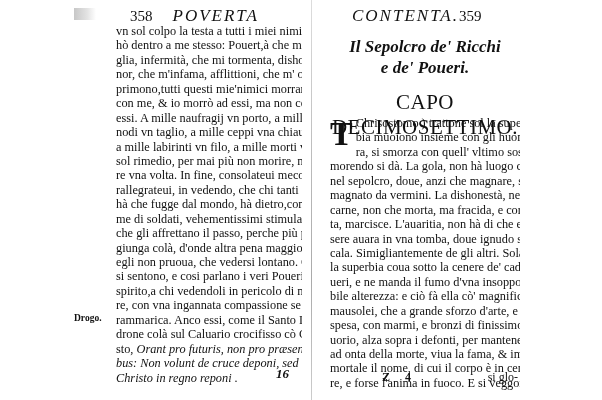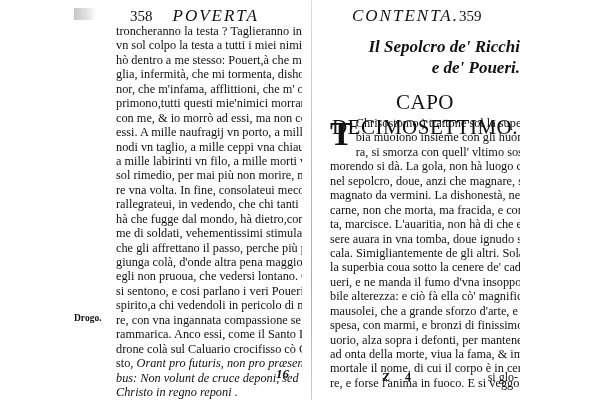--- a/index.html
+++ b/index.html
@@ -20,21 +20,21 @@
   .page-right .running-head { left: 22px; }
   .page-right .pagenum { font-style: normal; letter-spacing: 0; font-size: 15px; }
   .body-lines { position: absolute; left: 0; }
   .line { height: 14.45px; line-height: 14.45px; font-size: 12.3px; white-space: nowrap;
           text-align: justify; text-align-last: justify; overflow: hidden; }
   .line.last { text-align-last: left; }
   .it { font-style: italic; }
   .page-left .body-lines { top: 24px; width: 186px; }
   .marginal { position: absolute; left: -42px; top: 313px; font-size: 9.5px; font-weight: bold; }
   .signature-left { position: absolute; left: 160px; top: 366px; font-size: 13px; font-style: italic; font-weight: bold; }
-  .section-title { position: absolute; top: 36px; left: 0; width: 190px; text-align: right;
+  .section-title { position: absolute; top: 36px; left: 0; width: 190px; text-align: center;
                    font-style: italic; font-weight: bold; font-size: 17px; line-height: 21px; }
   .chapter { position: absolute; top: 90px; left: 0; width: 190px; text-align: center;
              font-size: 21px; letter-spacing: .5px; }
   .page-right .body-lines { top: 116px; width: 190px; }
   .dropcap { float: left; font-size: 34px; line-height: 29px; height: 29px; margin: 3px 3px 0 0; font-weight: bold; }
   .line.cap1 { text-align-last: justify; }
   .footer-right { position: absolute; top: 370px; left: 0; width: 190px; font-size: 12px; }
   .footer-right .sig { position: absolute; left: 52px; font-weight: bold; letter-spacing: 6px; }
   .footer-right .catch { position: absolute; right: 2px; }
 </style>
@@ -43,21 +43,20 @@
 
 <div class="spread">
   <div class="smudge"></div>
   <div class="gutter"></div>
 
   <div class="page page-left">
     <div class="running-head">
       <span class="pagenum">358</span><span>POVERTA</span>
     </div>
     <div class="body-lines" id="left-lines">
-        <div class="line">troncheranno la testa ? Taglieranno in</div>
         <div class="line">vn sol colpo la testa a tutti i miei nimici,che</div>
         <div class="line">hò dentro a me stesso: Pouert,à che mi spo-</div>
         <div class="line">glia, infermità, che mi tormenta, disho-</div>
         <div class="line">nor, che m'infama, afflittioni, che m' op-</div>
         <div class="line">primono,tutti questi mie'nimici morranno</div>
         <div class="line">con me, &amp; io morrò ad essi, ma non con</div>
         <div class="line">essi. A mille naufragij vn porto, a mille</div>
         <div class="line">nodi vn taglio, a mille ceppi vna chiaue,</div>
         <div class="line">a mille labirinti vn filo, a mille morti vn</div>
         <div class="line">sol rimedio, per mai più non morire, mori-</div>

